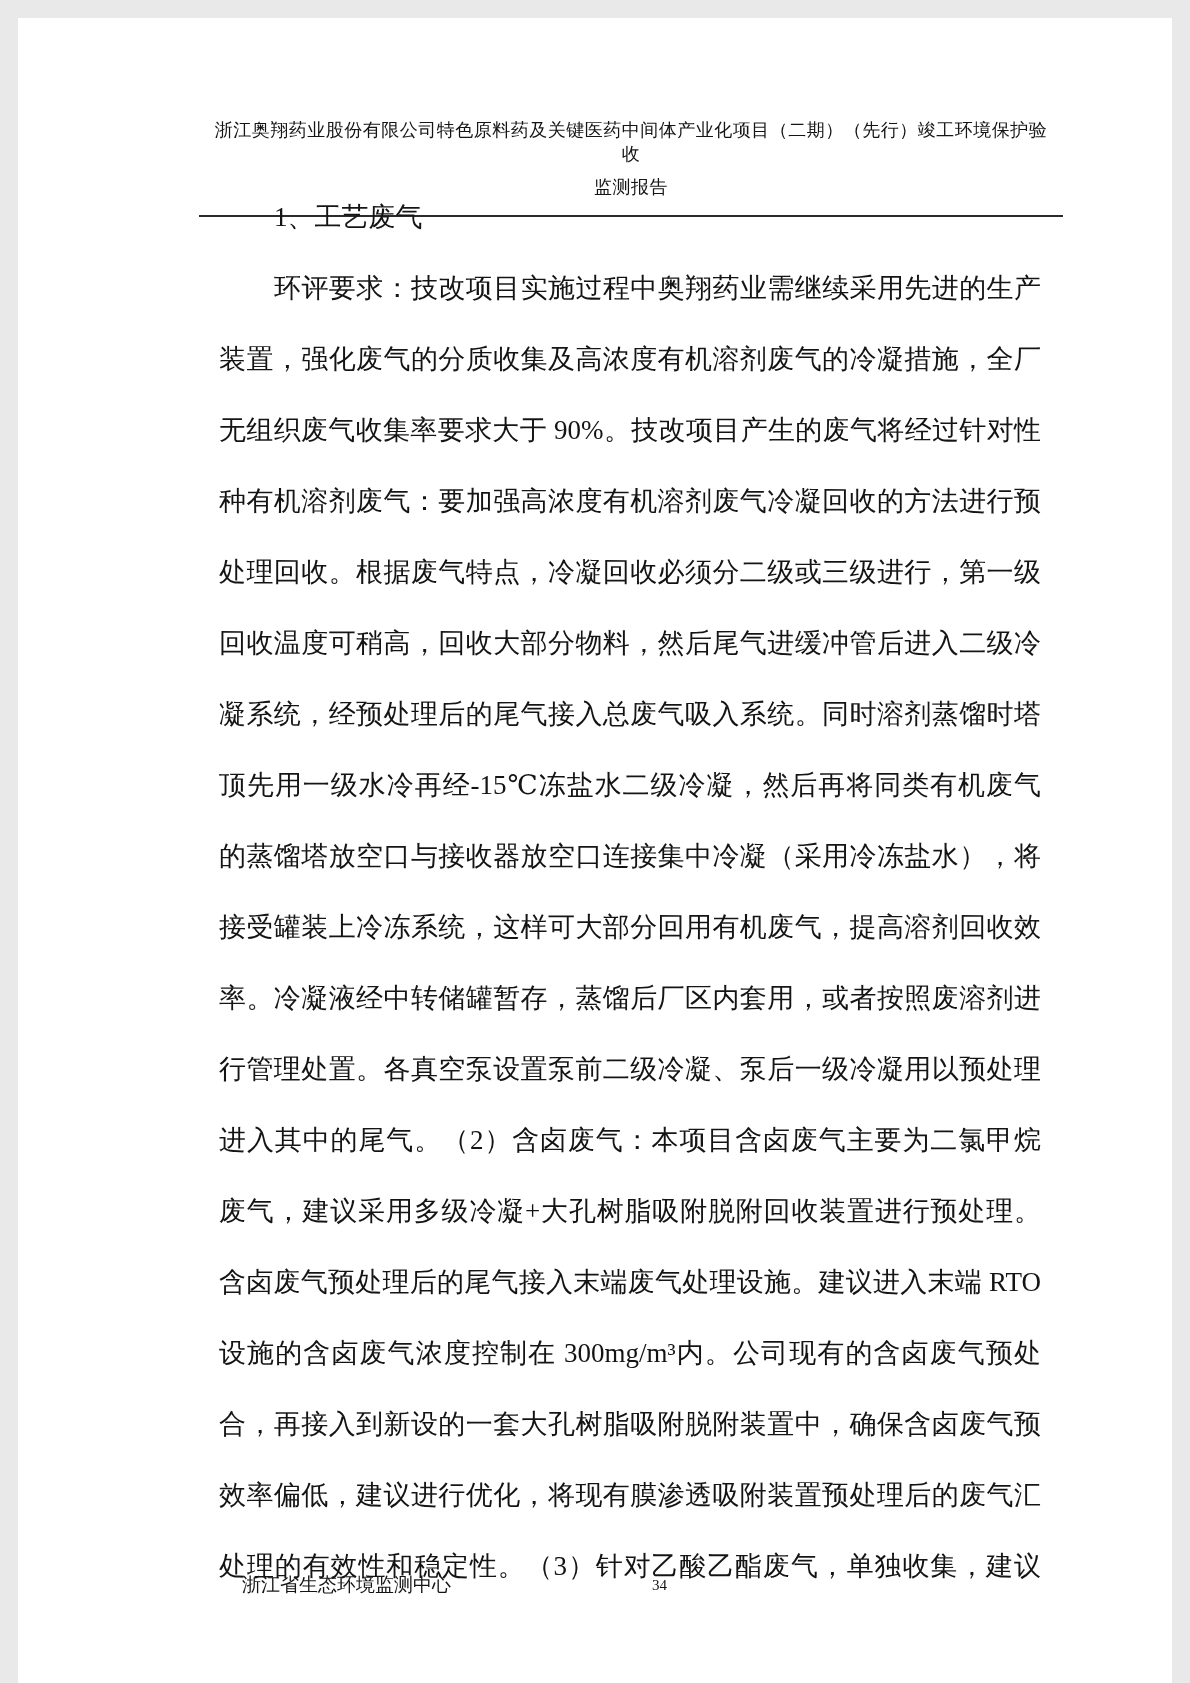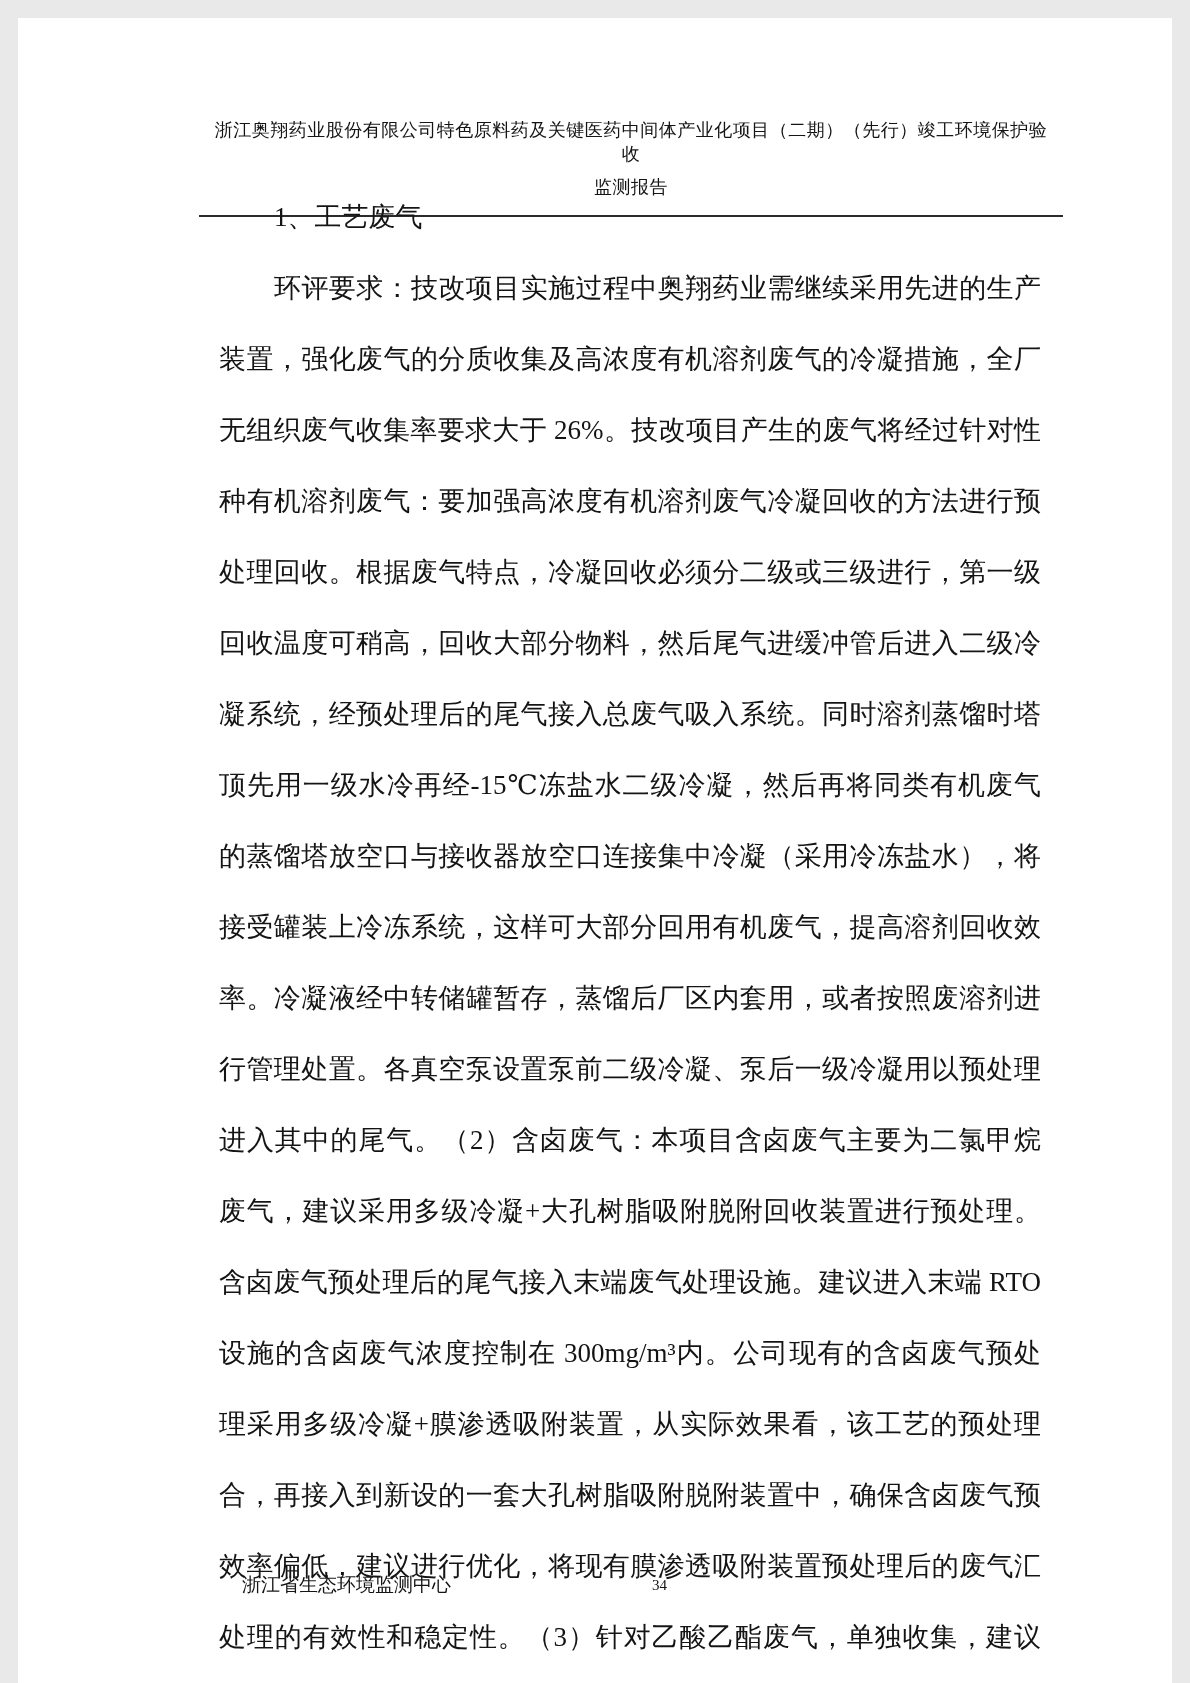--- a/index.html
+++ b/index.html
@@ -71,35 +71,34 @@
 
   <div class="page-header">
     <div>浙江奥翔药业股份有限公司特色原料药及关键医药中间体产业化项目（二期）（先行）竣工环境保护验收</div>
     <div>监测报告</div>
   </div>
 
   <div class="content">
     <div class="line heading">1、工艺废气</div>
     <div class="line first">环评要求：技改项目实施过程中奥翔药业需继续采用先进的生产</div>
     <div class="line">装置，强化废气的分质收集及高浓度有机溶剂废气的冷凝措施，全厂</div>
-    <div class="line">无组织废气收集率要求大于 26%。技改项目产生的废气将经过针对性</div>
+    <div class="line">无组织废气收集率要求大于 90%。技改项目产生的废气将经过针对性</div>
     <div class="line">种有机溶剂废气：要加强高浓度有机溶剂废气冷凝回收的方法进行预</div>
     <div class="line">处理回收。根据废气特点，冷凝回收必须分二级或三级进行，第一级</div>
     <div class="line">回收温度可稍高，回收大部分物料，然后尾气进缓冲管后进入二级冷</div>
     <div class="line">凝系统，经预处理后的尾气接入总废气吸入系统。同时溶剂蒸馏时塔</div>
     <div class="line">顶先用一级水冷再经-15℃冻盐水二级冷凝，然后再将同类有机废气</div>
     <div class="line">的蒸馏塔放空口与接收器放空口连接集中冷凝（采用冷冻盐水），将</div>
     <div class="line">接受罐装上冷冻系统，这样可大部分回用有机废气，提高溶剂回收效</div>
     <div class="line">率。冷凝液经中转储罐暂存，蒸馏后厂区内套用，或者按照废溶剂进</div>
     <div class="line">行管理处置。各真空泵设置泵前二级冷凝、泵后一级冷凝用以预处理</div>
     <div class="line">进入其中的尾气。（2）含卤废气：本项目含卤废气主要为二氯甲烷</div>
     <div class="line">废气，建议采用多级冷凝+大孔树脂吸附脱附回收装置进行预处理。</div>
     <div class="line">含卤废气预处理后的尾气接入末端废气处理设施。建议进入末端 RTO</div>
     <div class="line">设施的含卤废气浓度控制在 300mg/m³内。公司现有的含卤废气预处</div>
-    <div class="line">理采用多级冷凝+膜渗透吸附装置，从实际效果看，该工艺的预处理</div>
     <div class="line">合，再接入到新设的一套大孔树脂吸附脱附装置中，确保含卤废气预</div>
     <div class="line">效率偏低，建议进行优化，将现有膜渗透吸附装置预处理后的废气汇</div>
     <div class="line">处理的有效性和稳定性。（3）针对乙酸乙酯废气，单独收集，建议</div>
   </div>
 
   <div class="footer-org">浙江省生态环境监测中心</div>
   <div class="footer-page">34</div>
 
 </div>
 

